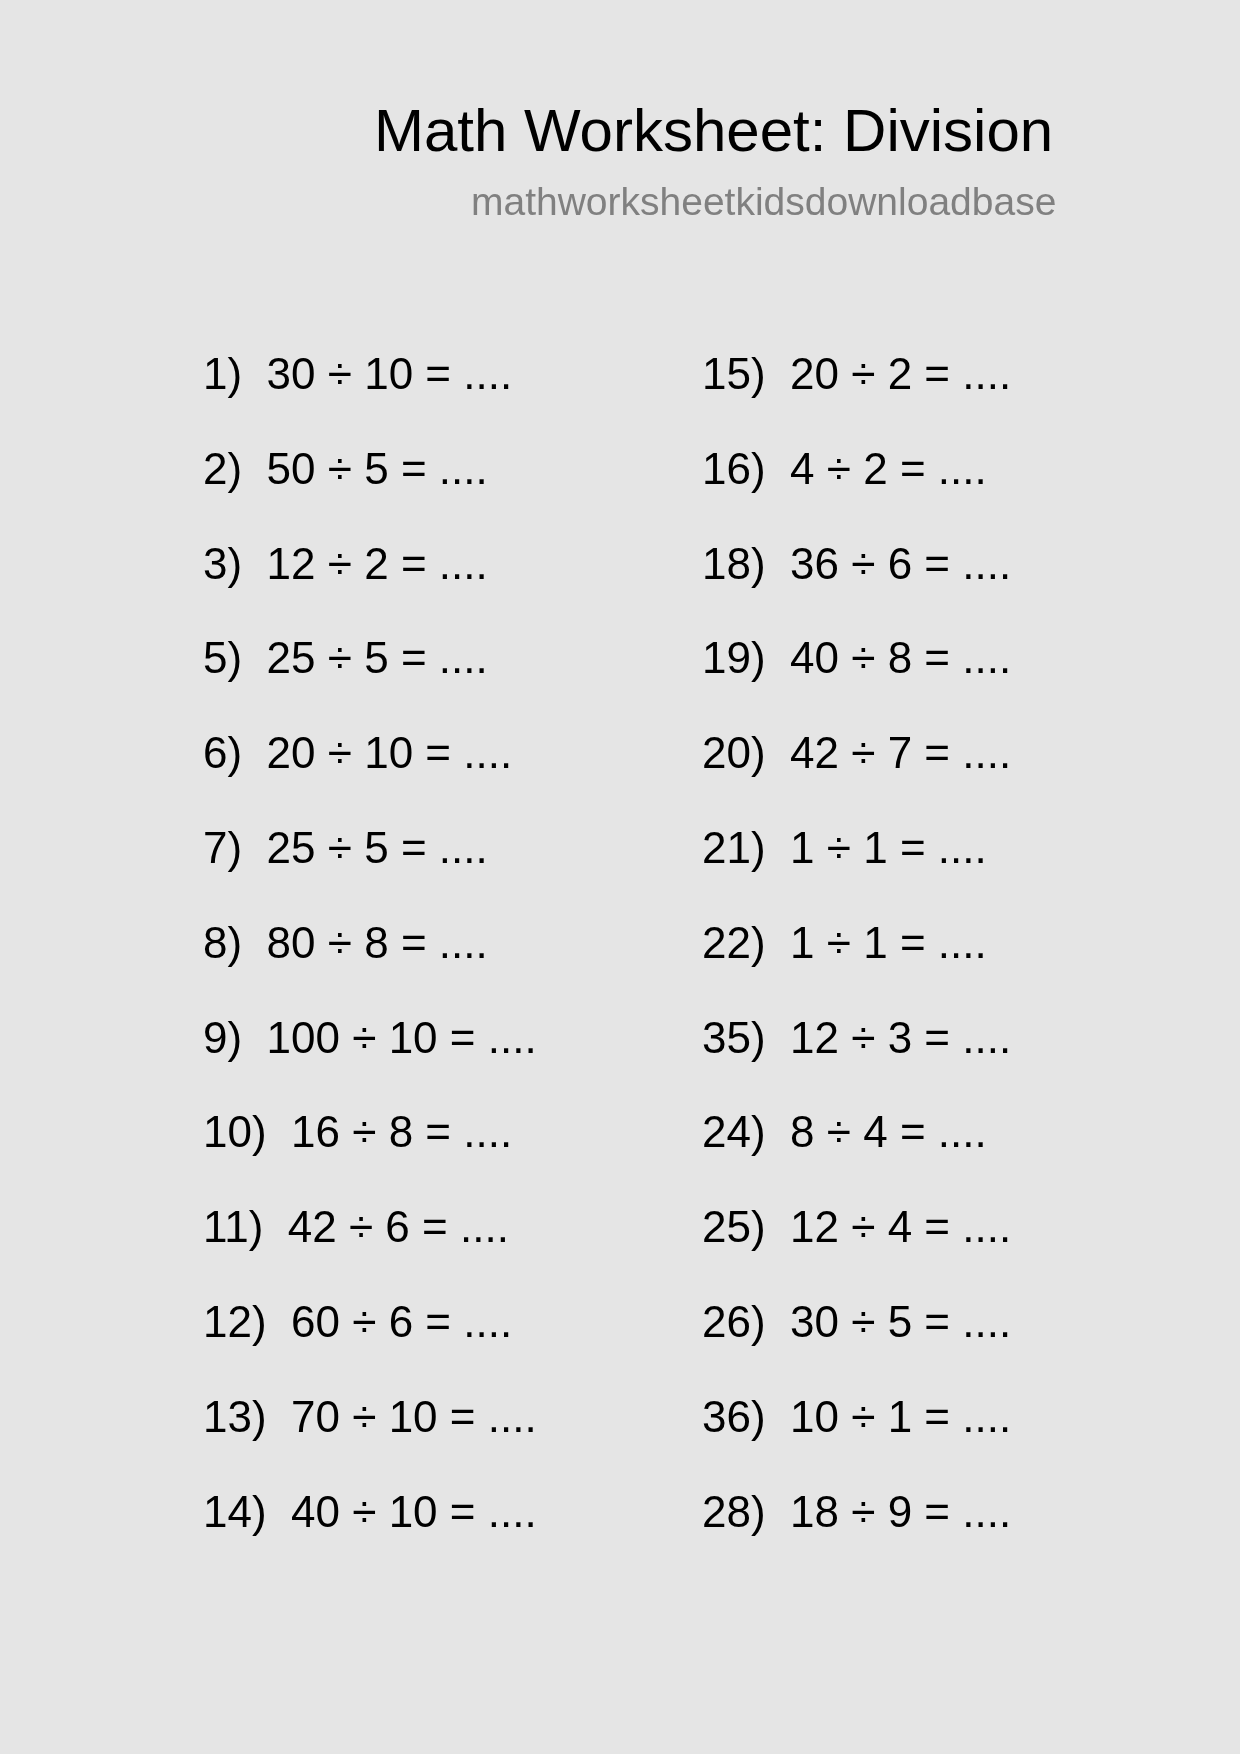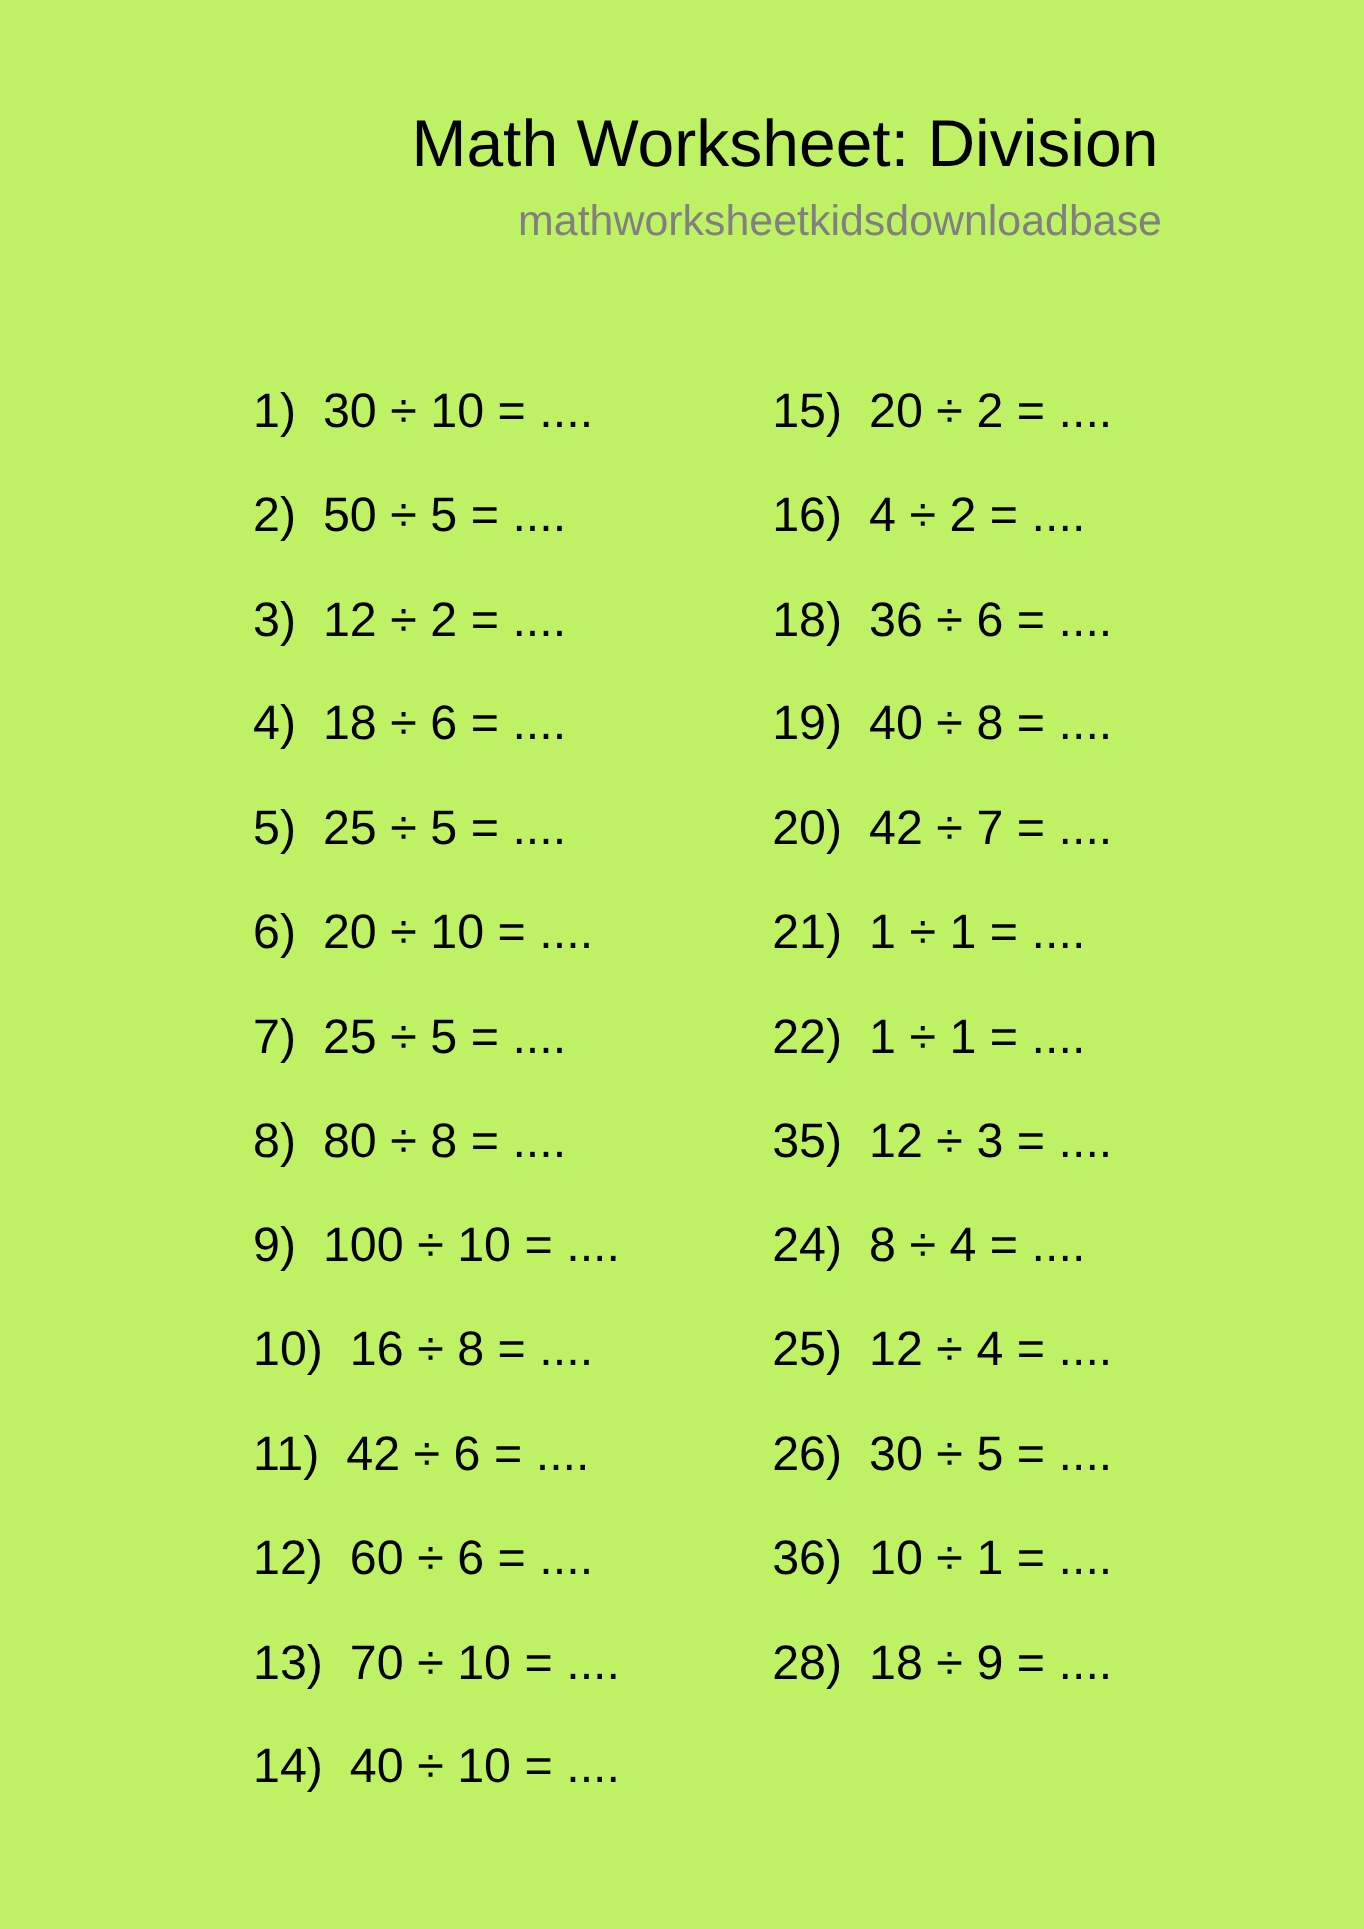--- a/index.html
+++ b/index.html
@@ -13,21 +13,21 @@
       position: relative;
       overflow: hidden;
       font-family: "Liberation Sans", sans-serif;
       color: #000000;
     }
     .page {
       position: absolute;
       left: 0; top: 0;
       width: 1240px;
       height: 1754px;
-      background: #bef264;
+      background: #e5e5e5;
     }
     .title {
       position: absolute;
       left: 374px;
       top: 101px;
       font-size: 60px;
       line-height: 60px;
       white-space: nowrap;
       color: #000000;
     }
@@ -38,41 +38,40 @@
       font-size: 39px;
       line-height: 45px;
       white-space: nowrap;
       color: #808080;
     }
     .column {
       position: absolute;
       top: 352px;
       width: 460px;
     }
-    .column.col-1 { left: 203px; margin-left: 27px; }
+    .column.col-1 { left: 203px; }
     .column.col-2 { left: 702px; }
     .problem {
       height: 94.8px;
       font-size: 44px;
       line-height: 44px;
       white-space: pre;
     }
   </style>
 </head>
 <body>
 
 <div class="page">
   <div class="title">Math Worksheet: Division</div>
   <div class="subtitle">mathworksheetkidsdownloadbase</div>
 
   <div class="column col-1">
       <div class="problem"><span>1)</span>  <span>30</span> <span>÷</span> <span>10</span> <span>=</span> <span>....</span></div>
       <div class="problem"><span>2)</span>  <span>50</span> <span>÷</span> <span>5</span> <span>=</span> <span>....</span></div>
       <div class="problem"><span>3)</span>  <span>12</span> <span>÷</span> <span>2</span> <span>=</span> <span>....</span></div>
-      <div class="problem"><span>4)</span>  <span>18</span> <span>÷</span> <span>6</span> <span>=</span> <span>....</span></div>
       <div class="problem"><span>5)</span>  <span>25</span> <span>÷</span> <span>5</span> <span>=</span> <span>....</span></div>
       <div class="problem"><span>6)</span>  <span>20</span> <span>÷</span> <span>10</span> <span>=</span> <span>....</span></div>
       <div class="problem"><span>7)</span>  <span>25</span> <span>÷</span> <span>5</span> <span>=</span> <span>....</span></div>
       <div class="problem"><span>8)</span>  <span>80</span> <span>÷</span> <span>8</span> <span>=</span> <span>....</span></div>
       <div class="problem"><span>9)</span>  <span>100</span> <span>÷</span> <span>10</span> <span>=</span> <span>....</span></div>
       <div class="problem"><span>10)</span>  <span>16</span> <span>÷</span> <span>8</span> <span>=</span> <span>....</span></div>
       <div class="problem"><span>11)</span>  <span>42</span> <span>÷</span> <span>6</span> <span>=</span> <span>....</span></div>
       <div class="problem"><span>12)</span>  <span>60</span> <span>÷</span> <span>6</span> <span>=</span> <span>....</span></div>
       <div class="problem"><span>13)</span>  <span>70</span> <span>÷</span> <span>10</span> <span>=</span> <span>....</span></div>
       <div class="problem"><span>14)</span>  <span>40</span> <span>÷</span> <span>10</span> <span>=</span> <span>....</span></div>

